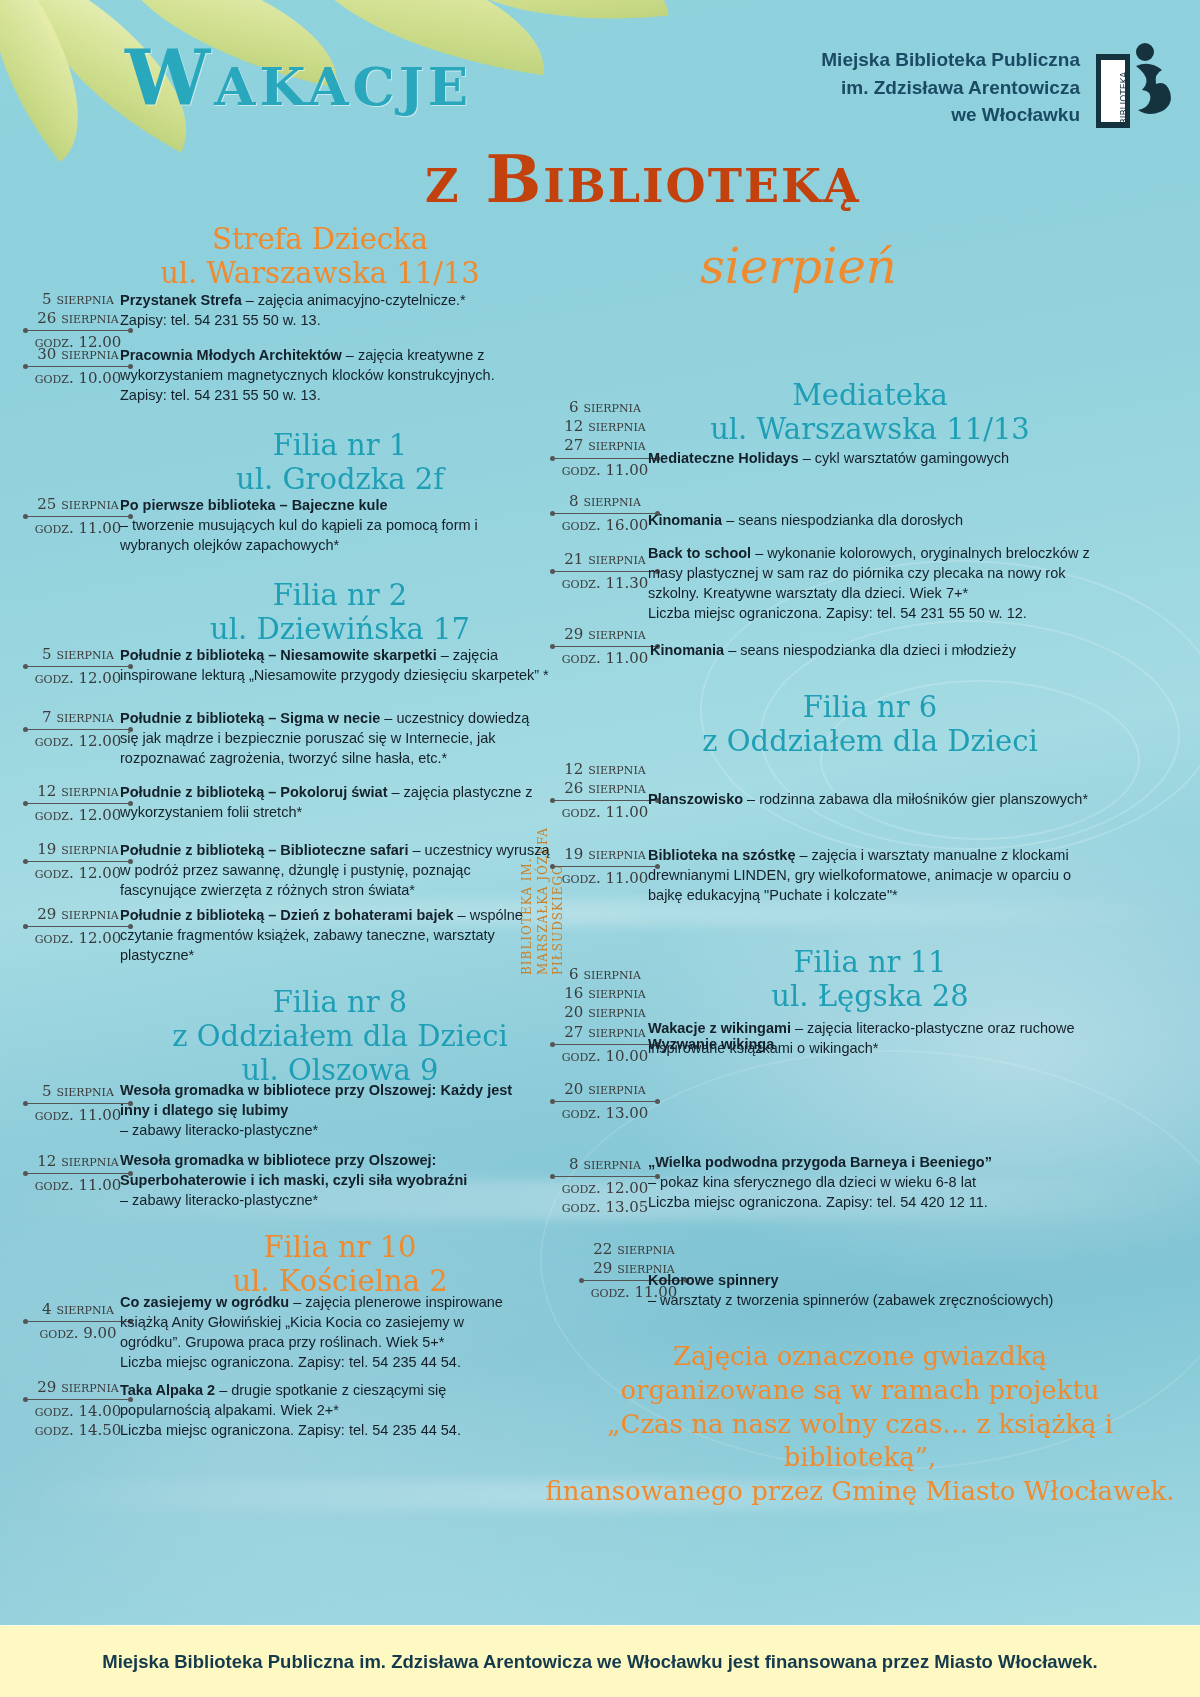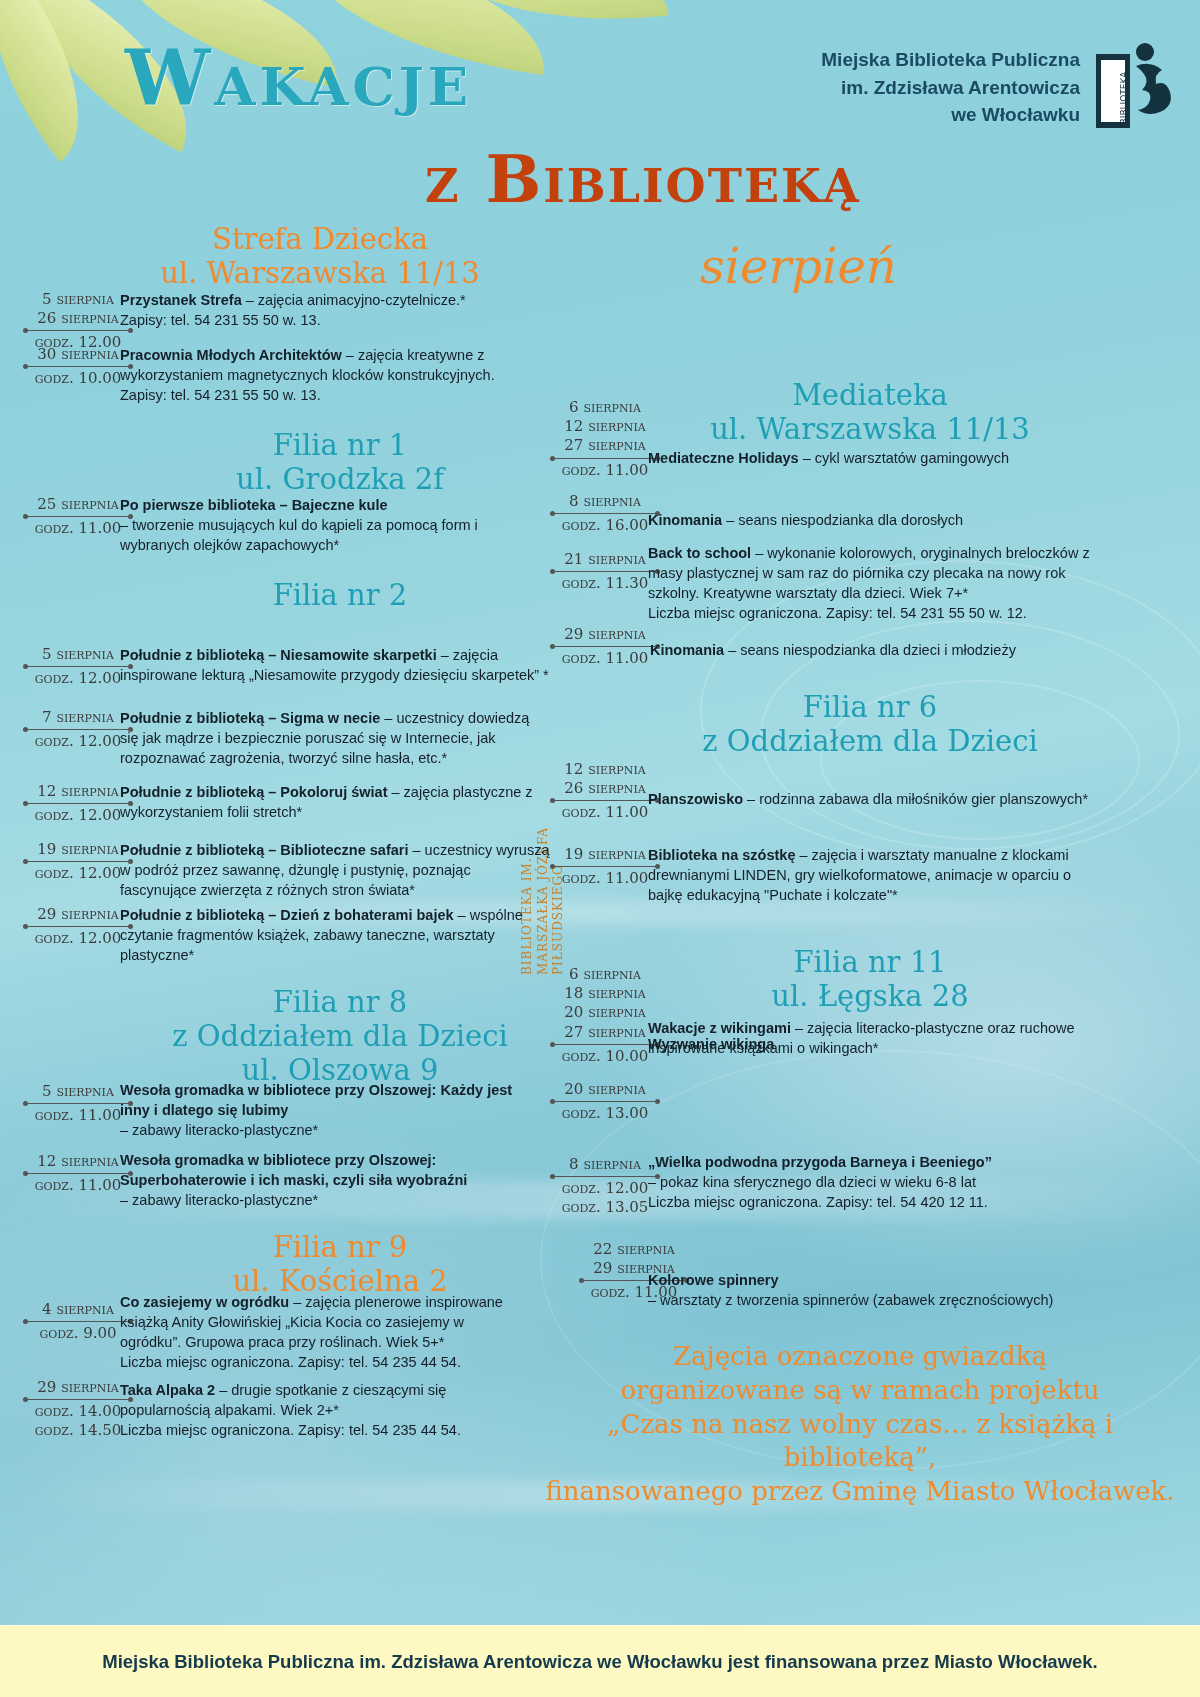--- a/index.html
+++ b/index.html
@@ -166,20 +166,21 @@
   <div class="sep"></div>
   <div>godz. 11.00</div>
 </div>
 <div class="entry" style="left:120px;top:495px;width:420px;">
   <b>Po pierwsze biblioteka – Bajeczne kule</b>
   <div>– tworzenie musujących kul do kąpieli za pomocą form i wybranych olejków zapachowych*</div>
 </div>
 
 <div class="sec-head teal" style="left:160px;top:578px;width:360px;">
   <div>Filia nr 2</div>
+  <div>ul. Dziewińska 17</div>
 </div>
 
 <div class="dates" style="left:18px;top:645px;">
   <div>5 sierpnia</div>
   <div class="sep"></div>
   <div>godz. 12.00</div>
 </div>
 <div class="entry" style="left:120px;top:645px;width:430px;">
   <b>Południe z biblioteką – Niesamowite skarpetki</b><span> – zajęcia inspirowane lekturą „Niesamowite przygody dziesięciu skarpetek” *</span>
 </div>
@@ -238,21 +239,21 @@
   <div>12 sierpnia</div>
   <div class="sep"></div>
   <div>godz. 11.00</div>
 </div>
 <div class="entry" style="left:120px;top:1150px;width:400px;">
   <b>Wesoła gromadka w bibliotece przy Olszowej: Superbohaterowie i ich maski, czyli siła wyobraźni</b>
   <div> – zabawy literacko-plastyczne*</div>
 </div>
 
 <div class="sec-head" style="left:150px;top:1230px;width:380px;">
-  <div>Filia nr 9</div>
+  <div>Filia nr 10</div>
   <div>ul. Kościelna 2</div>
 </div>
 <div class="dates" style="left:18px;top:1300px;">
   <div>4 sierpnia</div>
   <div class="sep"></div>
   <div>godz. 9.00</div>
 </div>
 <div class="entry" style="left:120px;top:1292px;width:400px;">
   <b>Co zasiejemy w ogródku</b><span> – zajęcia plenerowe inspirowane książką Anity Głowińskiej „Kicia Kocia co zasiejemy w ogródku”. Grupowa praca przy roślinach. Wiek 5+*</span>
   <div>Liczba miejsc ograniczona. Zapisy: tel. 54 235 44 54.</div>
@@ -332,21 +333,21 @@
 <div class="entry" style="left:648px;top:845px;width:450px;">
   <b>Biblioteka na szóstkę</b><span> – zajęcia i warsztaty manualne z klockami drewnianymi LINDEN, gry wielkoformatowe, animacje w oparciu o bajkę edukacyjną "Puchate i kolczate"*</span>
 </div>
 
 <div class="sec-head teal" style="left:660px;top:945px;width:420px;">
   <div>Filia nr 11</div>
   <div>ul. Łęgska 28</div>
 </div>
 <div class="dates" style="left:545px;top:965px;">
   <div>6 sierpnia</div>
-  <div>18 sierpnia</div>
+  <div>16 sierpnia</div>
   <div>20 sierpnia</div>
   <div>27 sierpnia</div>
   <div class="sep"></div>
   <div>godz. 10.00</div>
 </div>
 <div class="entry" style="left:648px;top:1018px;width:450px;">
   <b>Wakacje z wikingami</b><span> – zajęcia literacko-plastyczne oraz ruchowe inspirowane książkami o wikingach*</span>
 </div>
 <div class="dates" style="left:545px;top:1080px;">
   <div>20 sierpnia</div>

